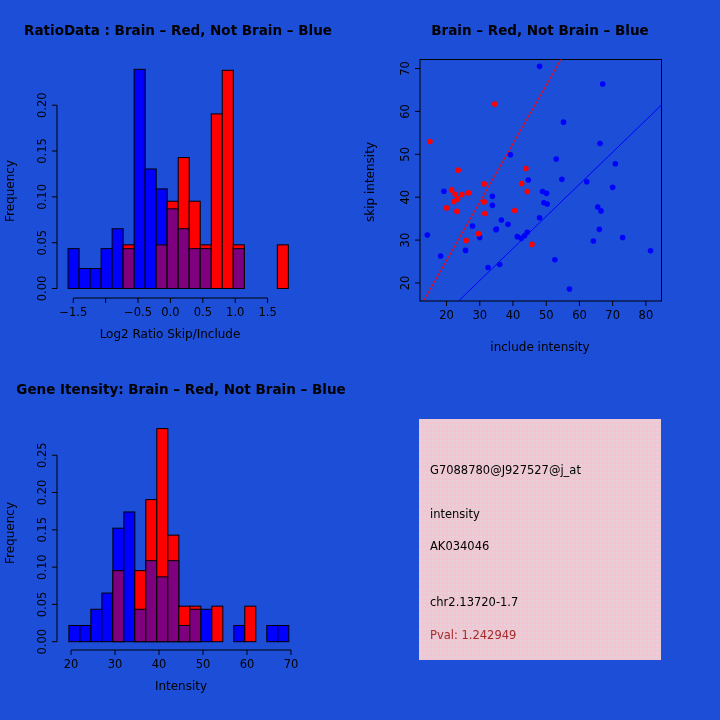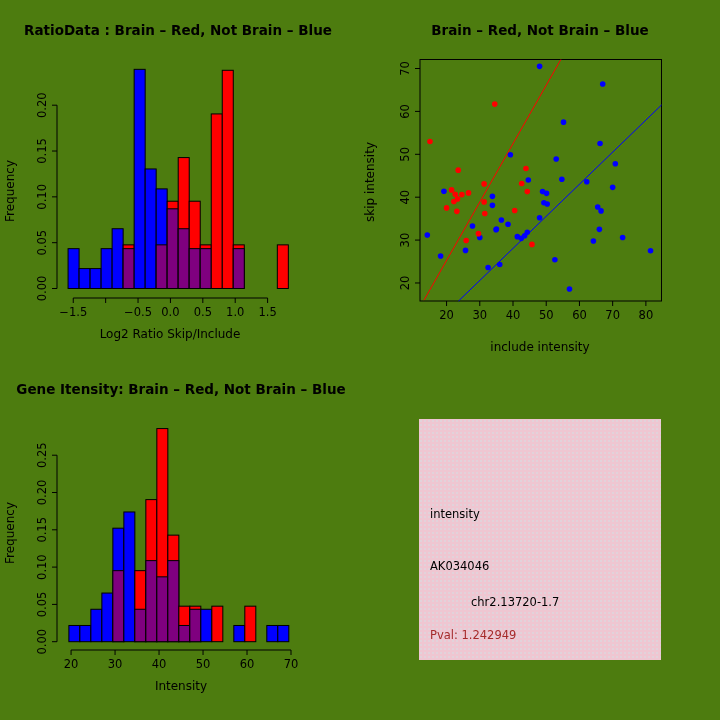--- a/index.html
+++ b/index.html
@@ -1,28 +1,28 @@
 <!DOCTYPE html>
 <html><head>
 <meta charset="utf-8">
 <style>
   html,body{margin:0;padding:0;background:#ffffff;}
-  .page{position:relative;width:720px;height:720px;background:#4d7c0f;font-family:"DejaVu Sans",sans-serif;overflow:hidden;}
+  .page{position:relative;width:720px;height:720px;background:#1d4ed8;font-family:"DejaVu Sans",sans-serif;overflow:hidden;}
   .panel{position:absolute;width:360px;height:360px;}
   #p0{left:0;top:0;}
   #p1{left:360px;top:0;}
   #p2{left:0;top:360px;}
   #p3{left:360px;top:360px;}
   svg text{fill:#000;font-family:"DejaVu Sans",sans-serif;}
   .title{font-weight:bold;font-size:13.5px;}
   .axlab{font-size:12px;}
   .tick{font-size:11.5px;}
   .infobox{position:absolute;left:59px;top:59px;width:242px;height:241px;}
   .iline{position:absolute;left:11px;font-size:11.5px;white-space:nowrap;color:#000;}
-  .il0{top:44px;} .il1{top:88px;} .il2{top:140px;text-align:center;} .il3{top:176px;margin-left:41px;} .il4{top:209px;}
+  .il0{top:44px;} .il1{top:88px;} .il2{top:120px;text-align:center;} .il3{top:176px;} .il4{top:209px;}
 </style>
 </head>
 <body>
 
 <div class="page">
   <svg class="panel" id="p0" viewBox="0 0 360 360">
       <text x="178" y="35" class="title" text-anchor="middle">RatioData : Brain – Red, Not Brain – Blue</text>
       <text x="170" y="338" class="axlab" text-anchor="middle">Log2 Ratio Skip/Include</text>
       <text x="14" y="191" class="axlab" text-anchor="middle" transform="rotate(-90 14 191)">Frequency</text>
       <g stroke="#000000" stroke-width="1">
@@ -237,19 +237,20 @@
         <rect x="200.8330341113106" y="249.26685587219848" width="10.996409335727094" height="32.43314412780151" fill="#0000FF" stroke="#000" stroke-width="1"></rect>
         <rect x="211.8294434470377" y="246.17798500288404" width="10.996409335727122" height="35.522014997115946" fill="#FF0000" stroke="#000" stroke-width="1"></rect>
         <rect x="233.82226211849192" y="265.48342793609925" width="10.996409335727122" height="16.216572063900742" fill="#0000FF" stroke="#000" stroke-width="1"></rect>
         <rect x="244.81867145421904" y="246.17798500288404" width="10.996409335727094" height="35.522014997115946" fill="#FF0000" stroke="#000" stroke-width="1"></rect>
         <rect x="266.81149012567323" y="265.48342793609925" width="10.996409335727094" height="16.216572063900742" fill="#0000FF" stroke="#000" stroke-width="1"></rect>
         <rect x="277.8078994614003" y="265.48342793609925" width="10.99640933572715" height="16.216572063900742" fill="#0000FF" stroke="#000" stroke-width="1"></rect>
       </g>
     </svg>
   <div class="panel" id="p3">
     <div class="infobox" style="background-color: rgb(239, 198, 209); background-image: radial-gradient(rgb(226, 210, 218) 1px, rgba(0, 0, 0, 0) 1px); background-size: 4px 4px;">
+      <div class="iline il0">G7088780@J927527@j_at</div>
       <div class="iline il1">intensity</div>
       <div class="iline il2">AK034046</div>
       <div class="iline il3">chr2.13720-1.7</div>
       <div class="iline il4" style="color: rgb(165, 42, 42);">Pval: 1.242949</div>
     </div>
   </div>
 </div>
 
 </body></html>

